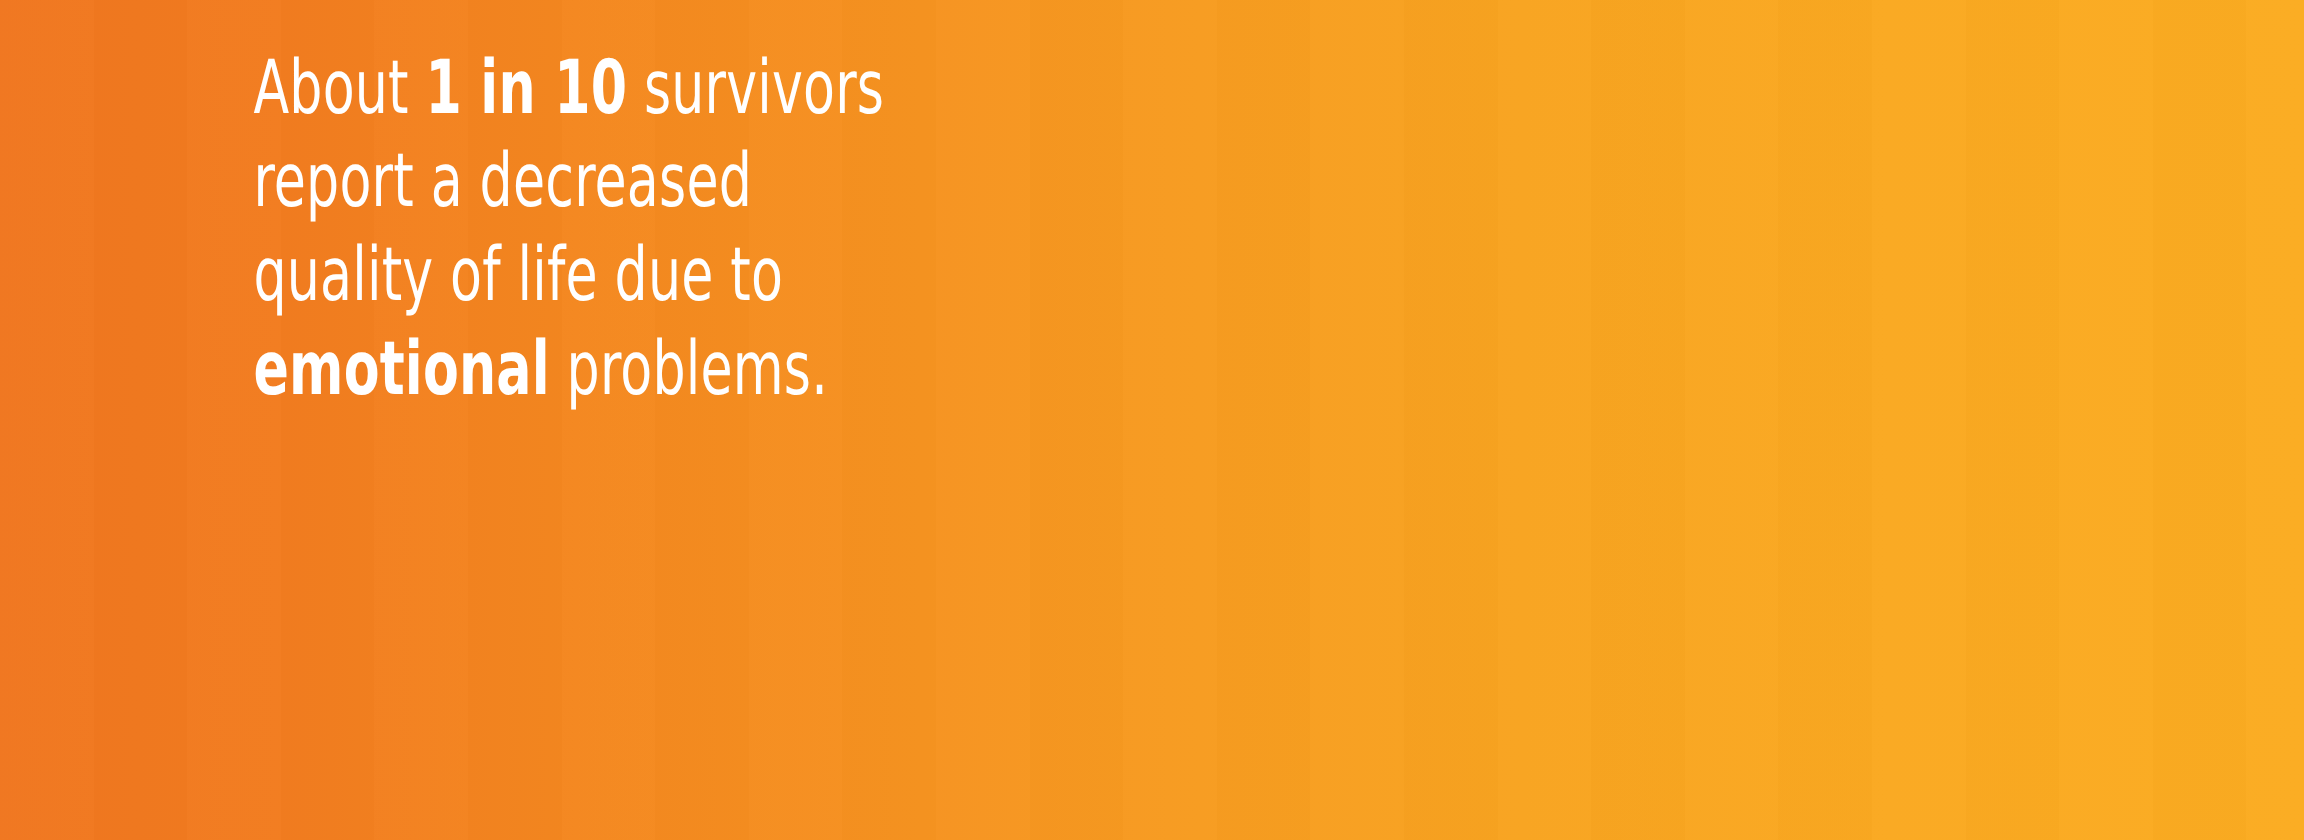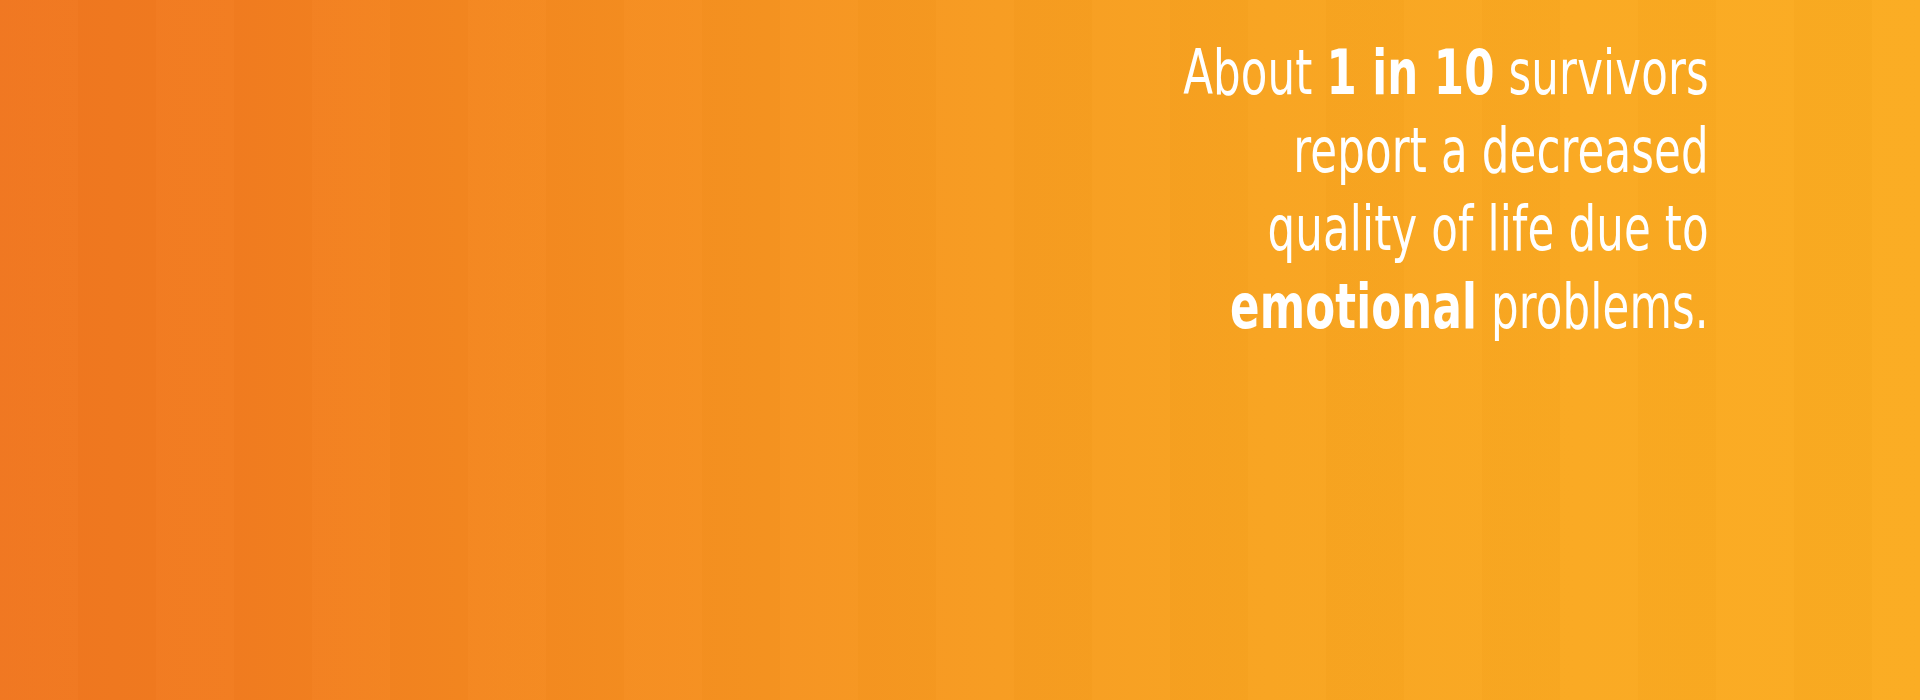--- a/index.html
+++ b/index.html
@@ -47,21 +47,21 @@
       rgba(0,0,0,0.012) 156px
     );
     opacity: 0.85;
   }
 
   #statement {
     position: absolute;
     left: 0;
     right: 0;
     top: 34px;
-    text-align: right;
+    text-align: left;
     color: #ffffff;
     font-family: "Liberation Sans Narrow", "DejaVu Sans Condensed", "Liberation Sans", sans-serif;
     font-stretch: condensed;
     font-size: 62px;
     line-height: 78px;
     letter-spacing: 0.2px;
     -webkit-font-smoothing: antialiased;
   }
 
   .stmt-line {

